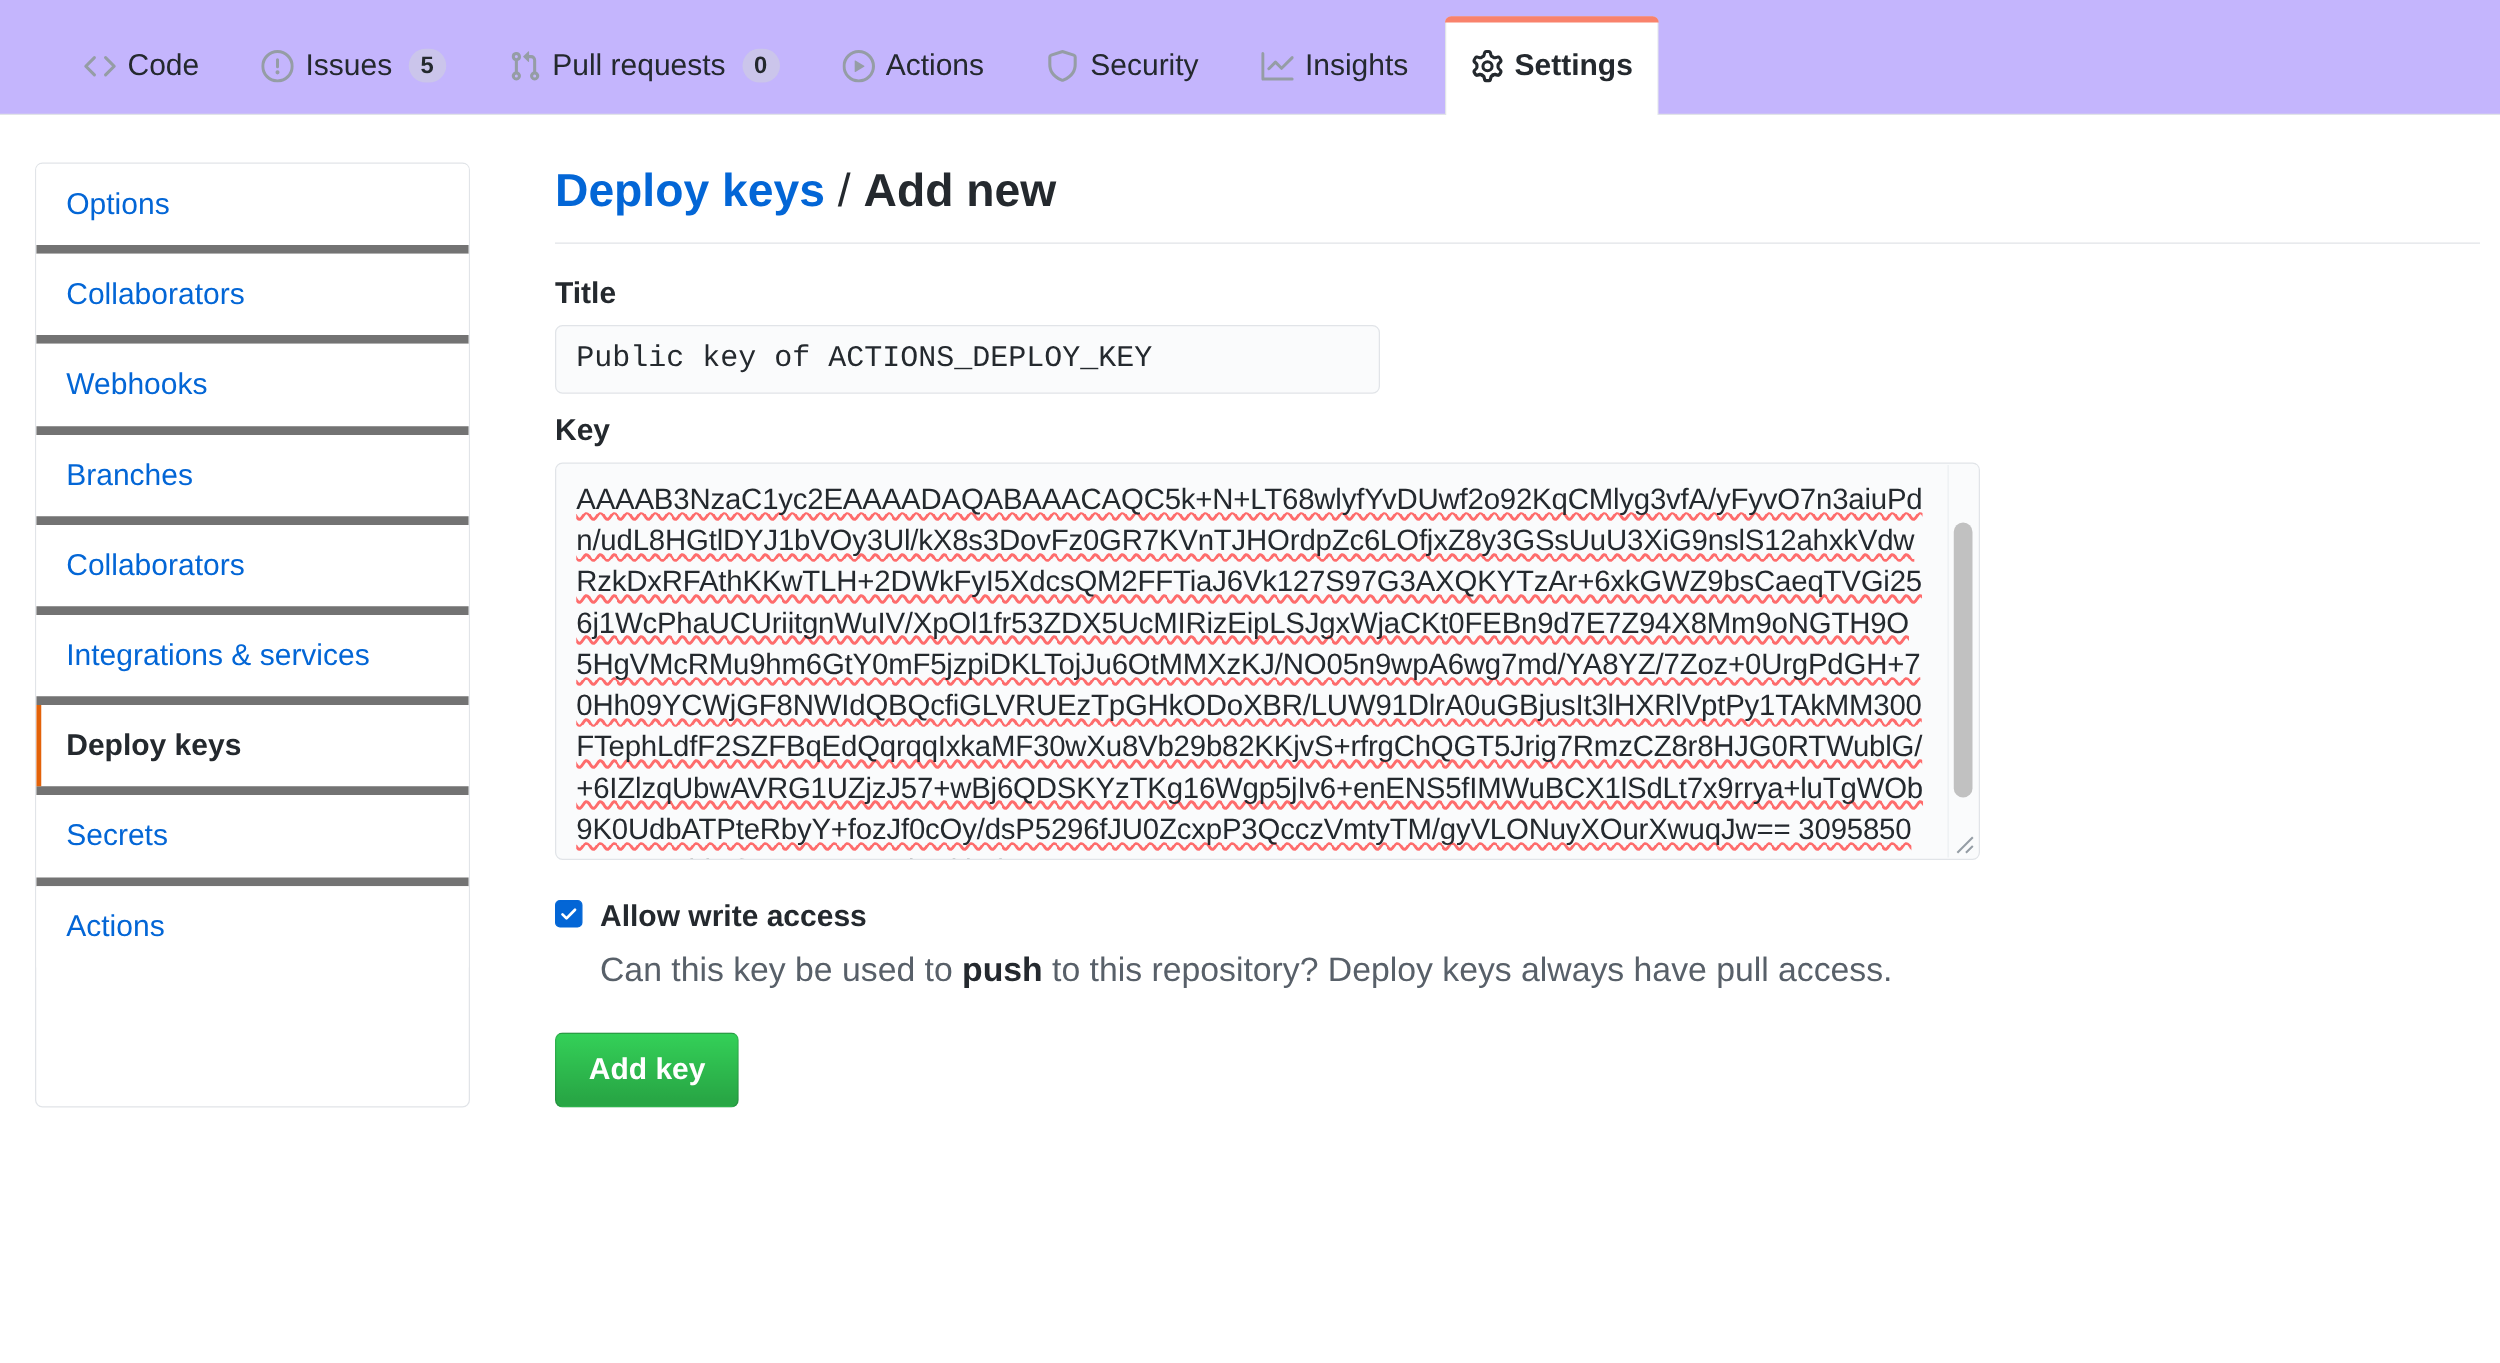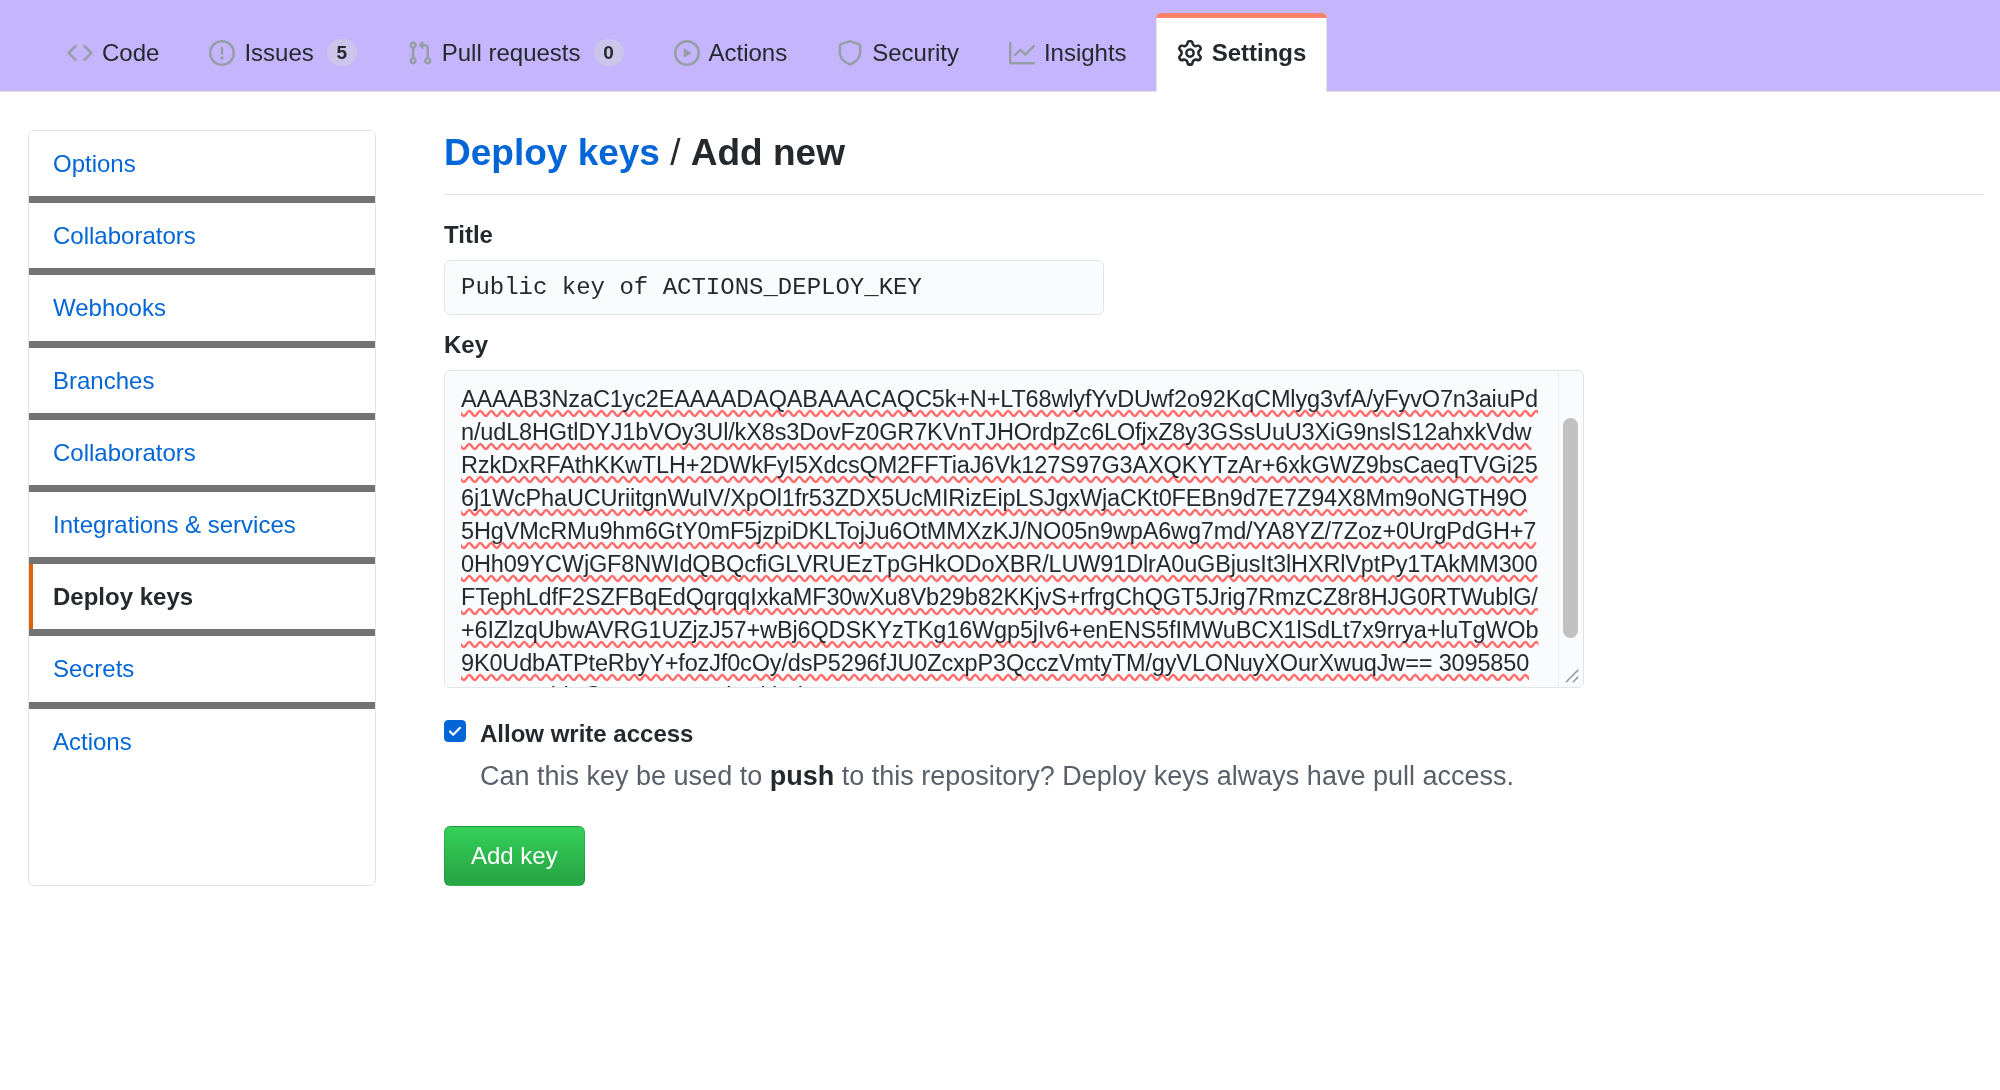--- a/index.html
+++ b/index.html
@@ -241,21 +241,21 @@
     margin: 10px 0 0 36px;
     line-height: 1.4;
   }
   .help-text b { color: #24292e; font-weight: 600; }
 
   .btn-primary {
     display: inline-block;
     margin-top: 30px;
     padding: 15px 26px;
     font-size: 24px;
-    font-weight: 400;
+    font-weight: 700;
     font-family: "Liberation Sans", "DejaVu Sans", sans-serif;
     color: #ffffff;
     background: linear-gradient(180deg, #34d058 0%, #28a745 90%);
     border: 1px solid rgba(27,31,35,0.15);
     border-radius: 6px;
     cursor: pointer;
   }
 </style>
 </head>
 <body>

